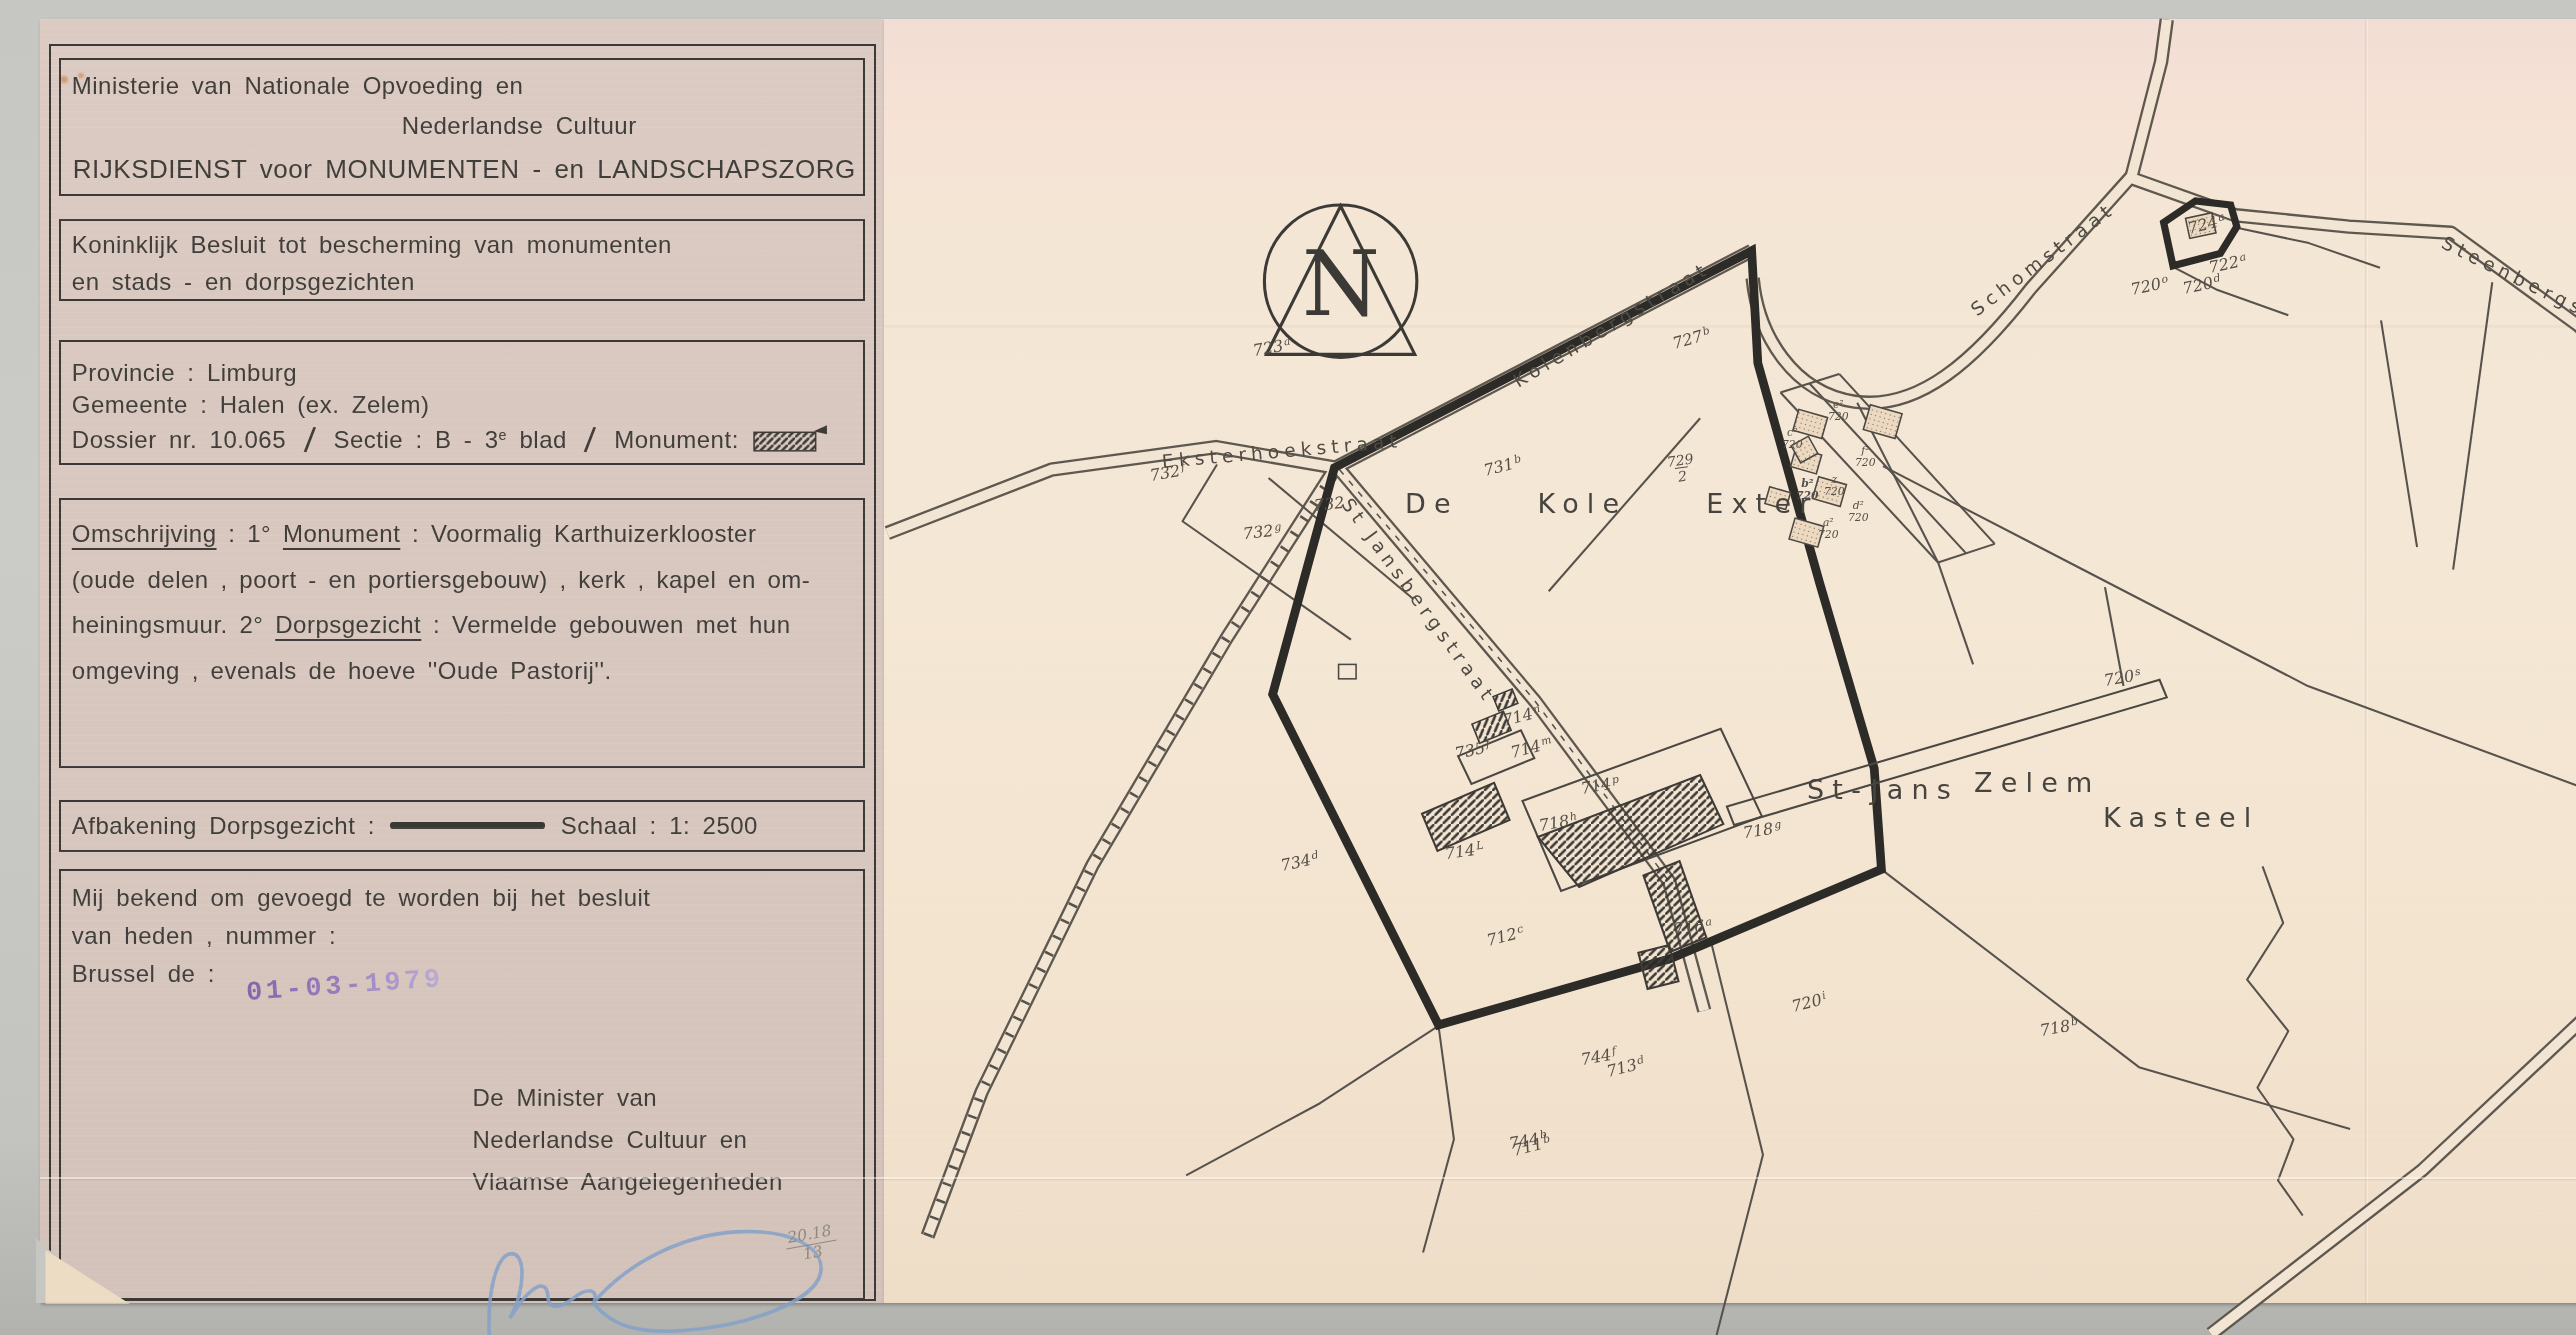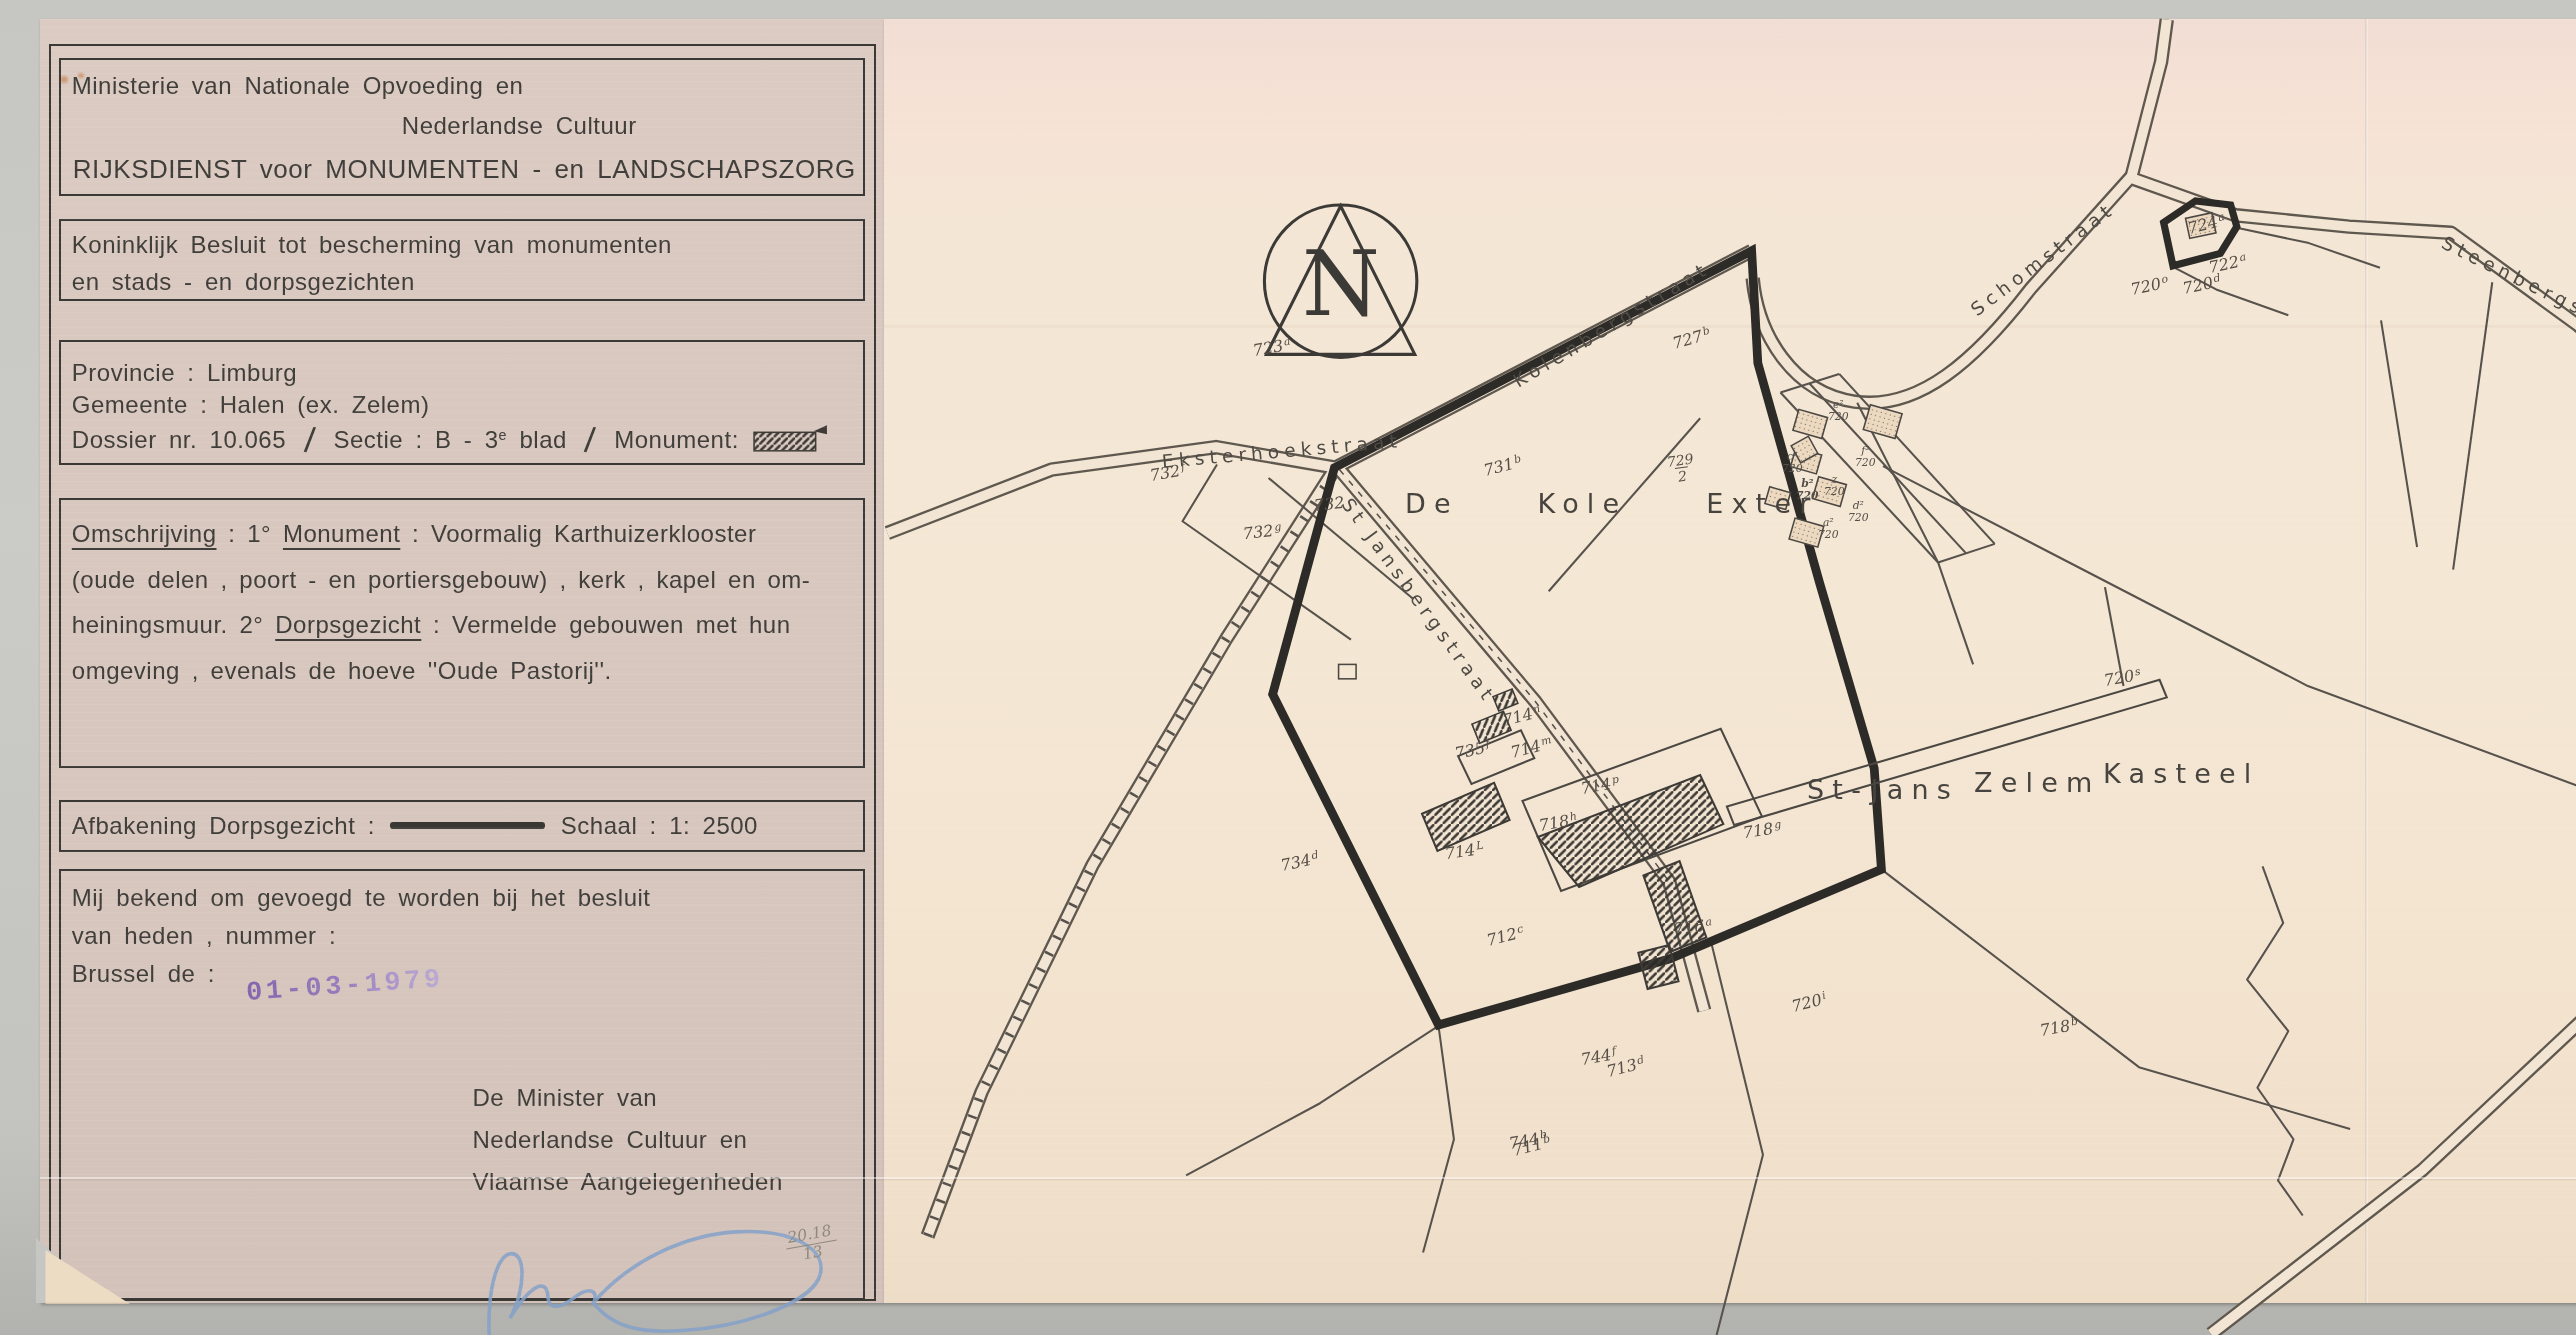--- a/index.html
+++ b/index.html
@@ -265,21 +265,21 @@
     <rect x="3516" y="1020" width="58" height="42" fill="url(#stip)"></rect>
     <rect x="3478" y="868" width="38" height="38" fill="url(#stip)" transform="rotate(45 3497 887)"></rect>
   </g>
 </svg>
 
 <div id="map-labels">
   <div id="north-n">N</div>
 <div class="area" style="word-spacing: 62px; left: 1405px; top: 488px;">De Kole Exter</div>
     <div class="area" style="word-spacing: 0px; left: 1807px; top: 774px;">St-Jans</div>
     <div class="area" style="word-spacing: 0px; left: 1974px; top: 767px;">Zelem</div>
-    <div class="area" style="word-spacing: 0px; left: 2103px; top: 758px;">Kasteel</div>
+    <div class="area" style="word-spacing: 0px; left: 2103px; top: 802px;">Kasteel</div>
     <div class="street" style="left: 1973px; top: 301px; transform: rotate(-37deg);">Schomstraat</div>
     <div class="street" style="left: 2443px; top: 231px; transform: rotate(26deg);">Steenbergstraat</div>
     <div class="street" style="left: 1515px; top: 372px; transform: rotate(-31deg);">Kolenbergstraat</div>
     <div class="street" style="left: 1162px; top: 451px; transform: rotate(-5deg);">Eksterhoekstraat</div>
     <div class="street" style="left: 1346px; top: 490px; transform: rotate(54deg);">St Jansbergstraat</div>
     <div class="parcel" style="left: 1484px; top: 463px; transform: rotate(-14deg);"><span>731</span><span class="ps">b</span></div>
     <div class="parcel" style="left: 1668px; top: 454px; transform: rotate(-8deg);"><span class="frac">
         <span>729</span>
         <span class="fb">2</span>
       </span></div>
@@ -306,21 +306,21 @@
     <div class="parcel" style="left: 1509px; top: 1136px; transform: rotate(-10deg);"><span>744</span><span class="ps">b</span></div>
     <div class="parcel" style="left: 2104px; top: 673px; transform: rotate(-10deg);"><span>720</span><span class="ps">s</span></div>
     <div class="parcel" style="left: 2183px; top: 281px; transform: rotate(-12deg);"><span>720</span><span class="ps">d</span></div>
     <div class="parcel" style="left: 2209px; top: 260px; transform: rotate(-12deg);"><span>722</span><span class="ps">a</span></div>
     <div class="parcel" style="left: 2131px; top: 282px; transform: rotate(-12deg);"><span>720</span><span class="ps">o</span></div>
     <div class="parcel" style="left: 2188px; top: 221px; transform: rotate(-14deg);"><span>724</span><span class="ps">a</span></div>
     <div class="house-label" style="left: 1828px; top: 399px;">
       <div>e²</div>
       <div>720</div>
     </div>
-    <div class="house-label" style="left: 1782px; top: 451px;">
+    <div class="house-label" style="left: 1782px; top: 427px;">
       <div>c²</div>
       <div>720</div>
     </div>
     <div class="house-label" style="left: 1824px; top: 474px;">
       <div>z</div>
       <div>720</div>
     </div>
     <div class="house-label" style="left: 1796px; top: 478px; font-weight: bold;">
       <div>b²</div>
       <div>720</div>

